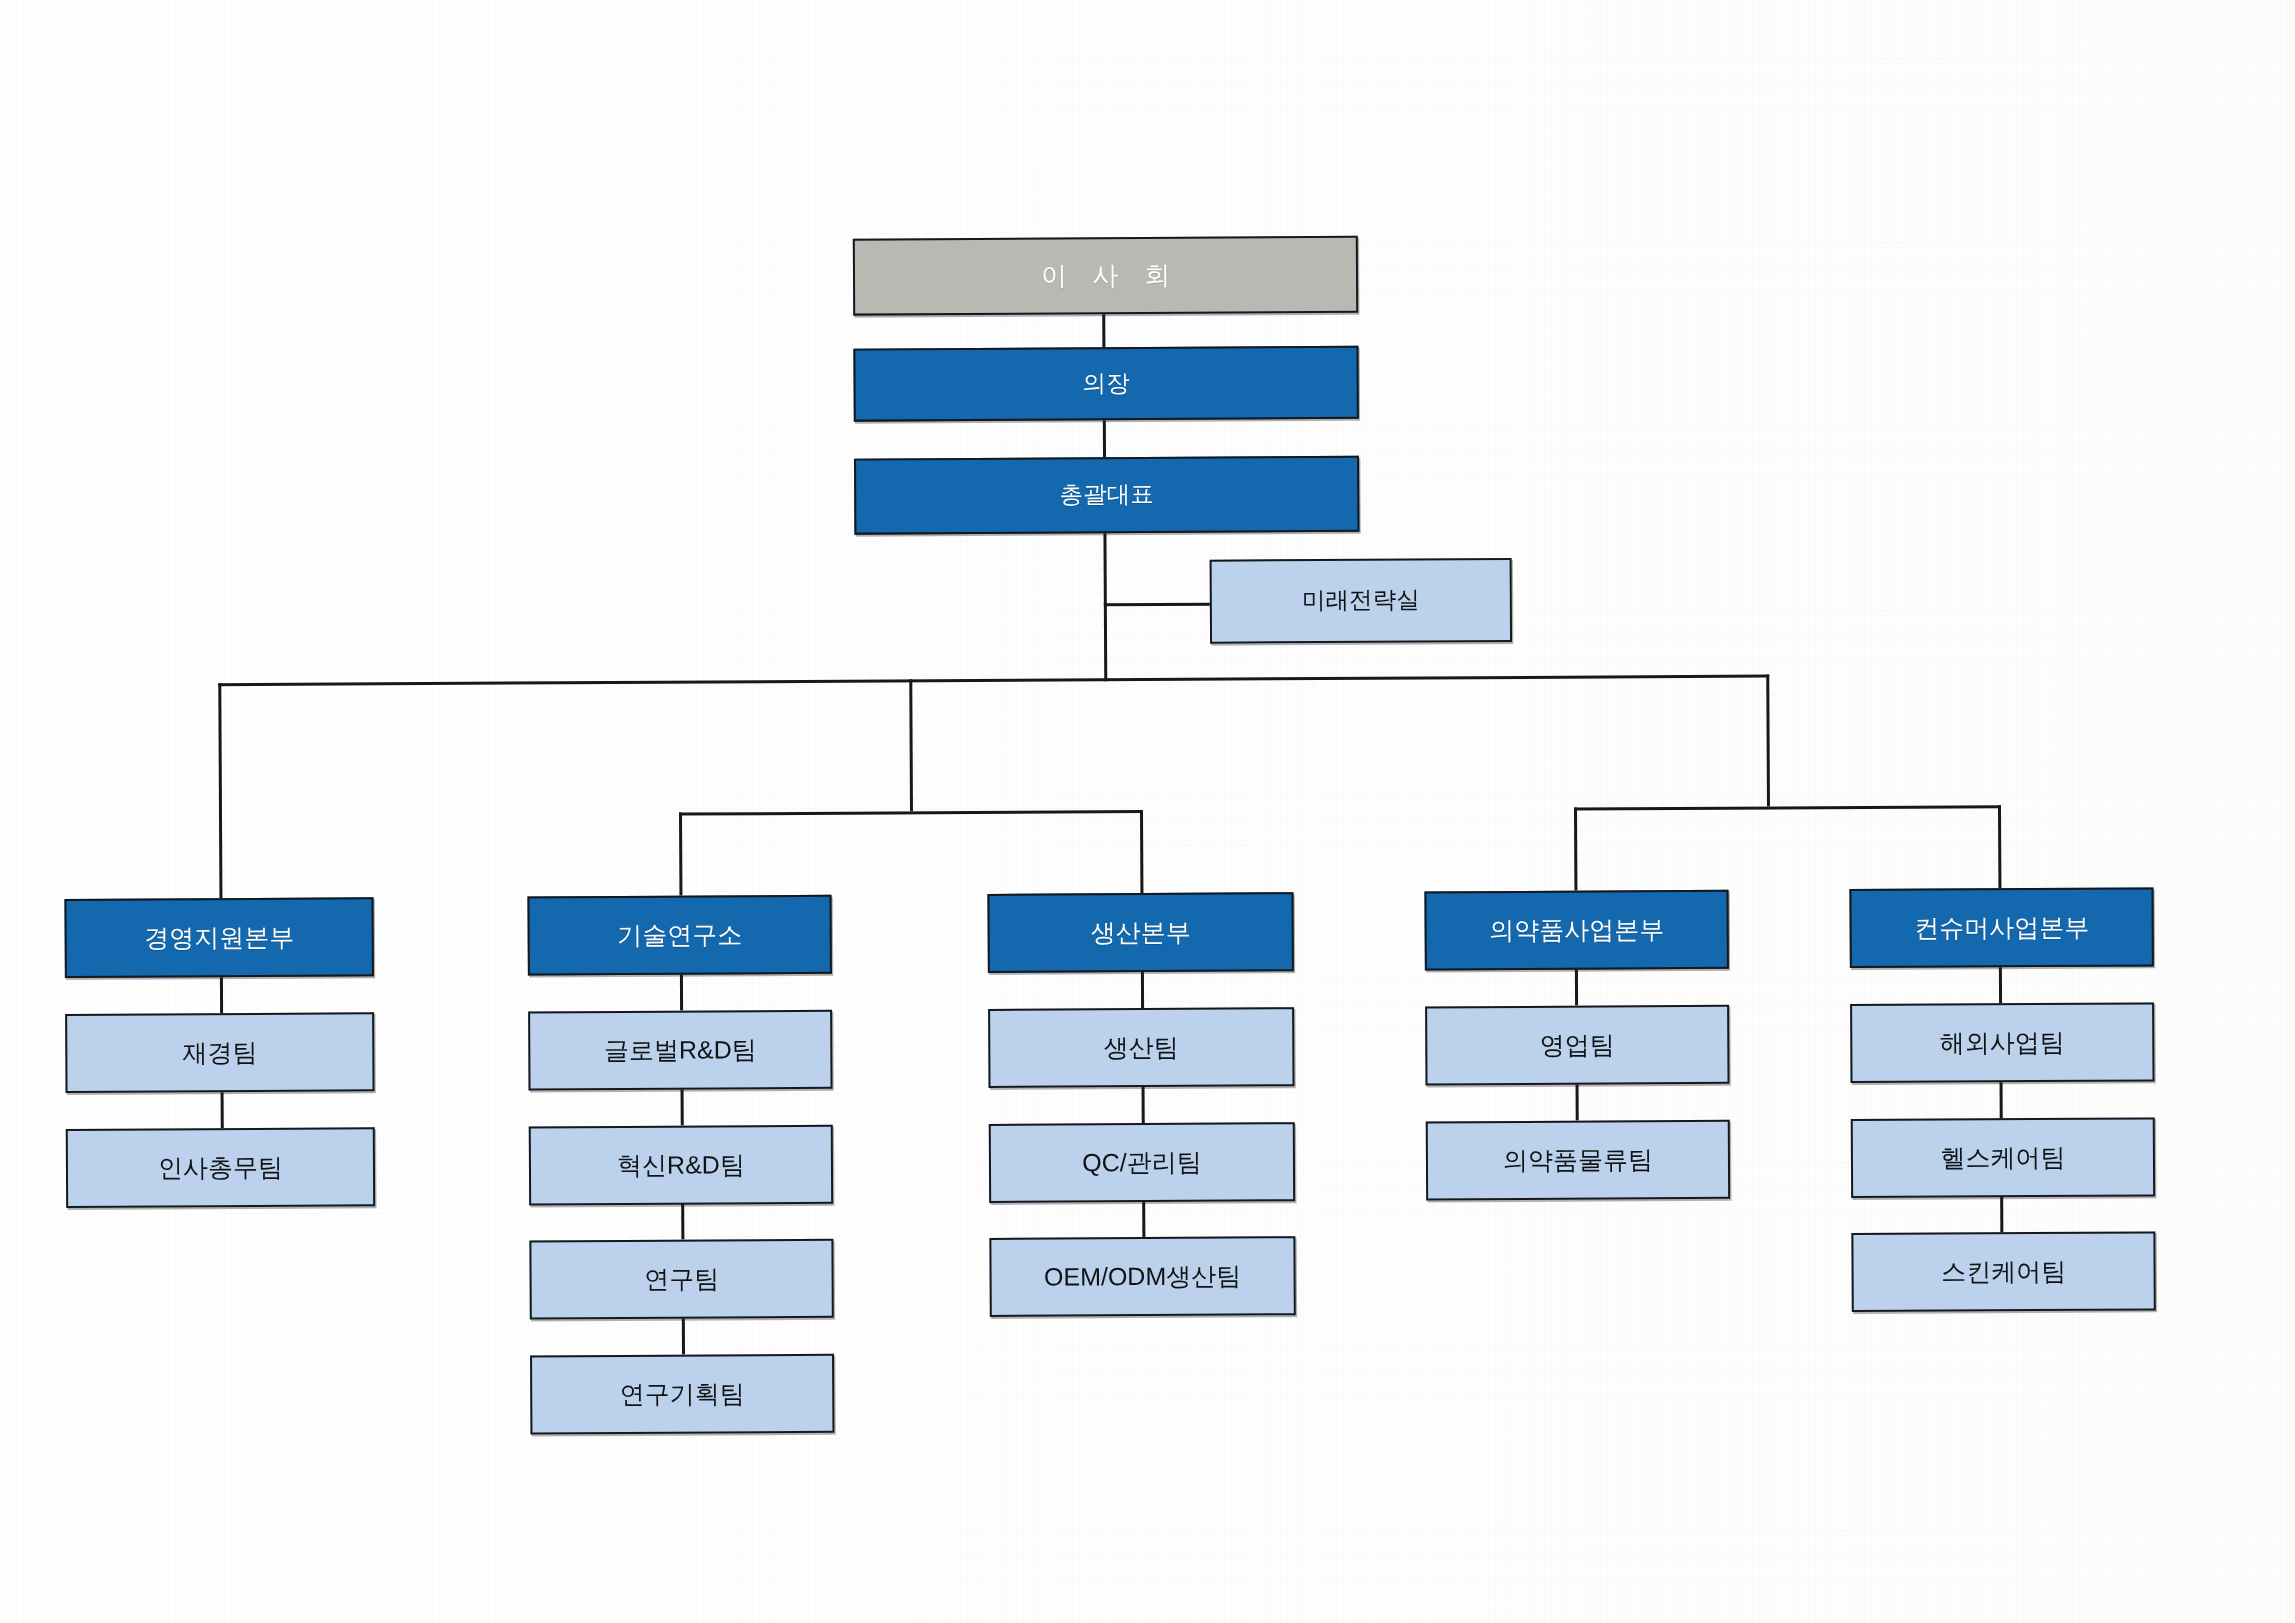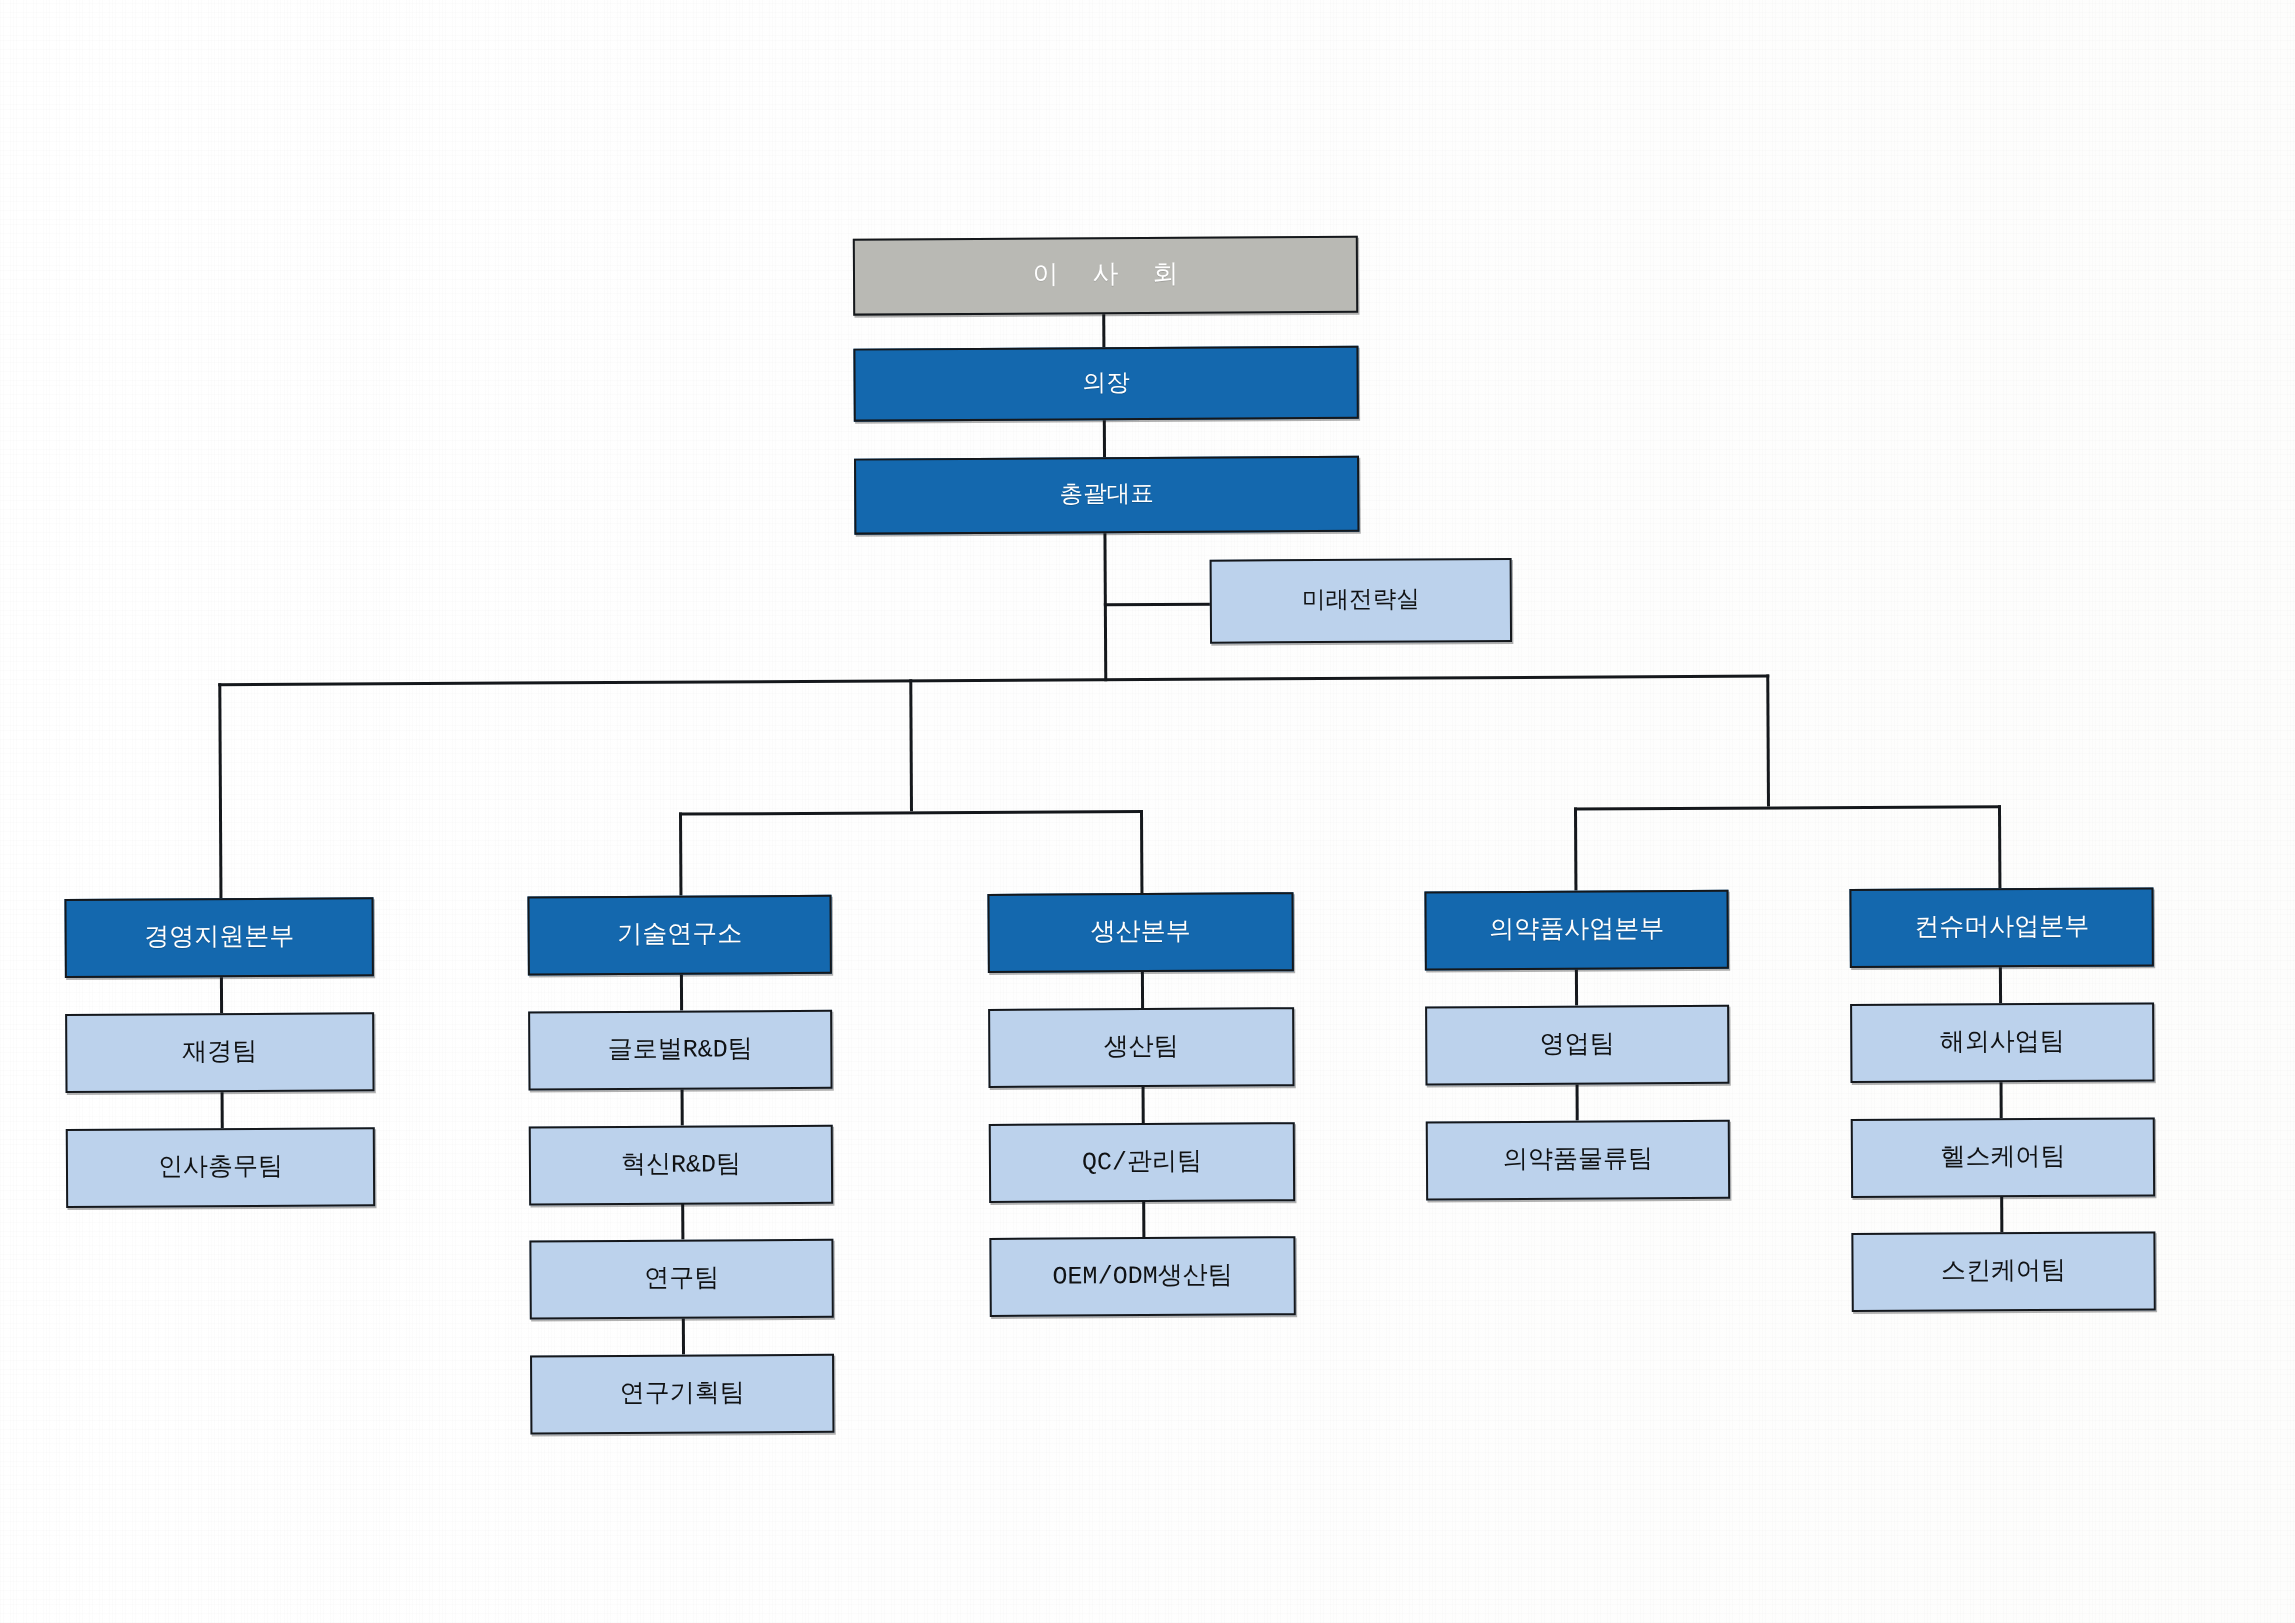--- a/index.html
+++ b/index.html
@@ -7,21 +7,20 @@
     width:2295px;height:1623px;
     background:#ffffff;
     font-family:"Liberation Sans", sans-serif;
     overflow:hidden;
   }
   #sheet{
     position:relative;
     width:2295px;height:1623px;
     background:
       linear-gradient(92deg, #ffffff 0%, #fefefe 40%, #fdfdfc 100%);
-    font-family: Liberation Mono, monospace;
   }
   
   #grain{
     position:absolute;inset:0;
     background-image:
       repeating-linear-gradient(90deg, rgba(0,0,0,0.012) 0 0.7px, rgba(0,0,0,0) 0.7px 3.3px),
       repeating-linear-gradient(0deg, rgba(0,0,0,0.010) 0 0.7px, rgba(0,0,0,0) 0.7px 4.6px);
     pointer-events:none;
   }
   #art{

